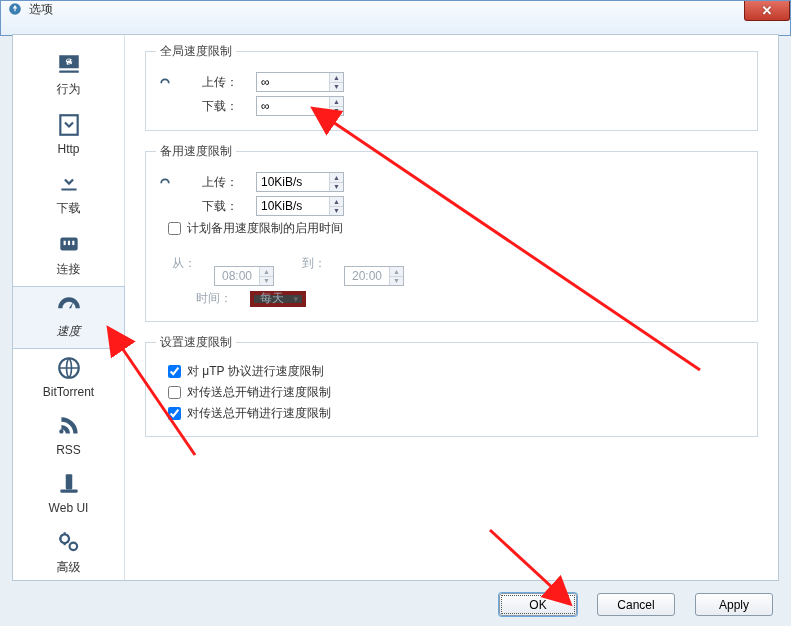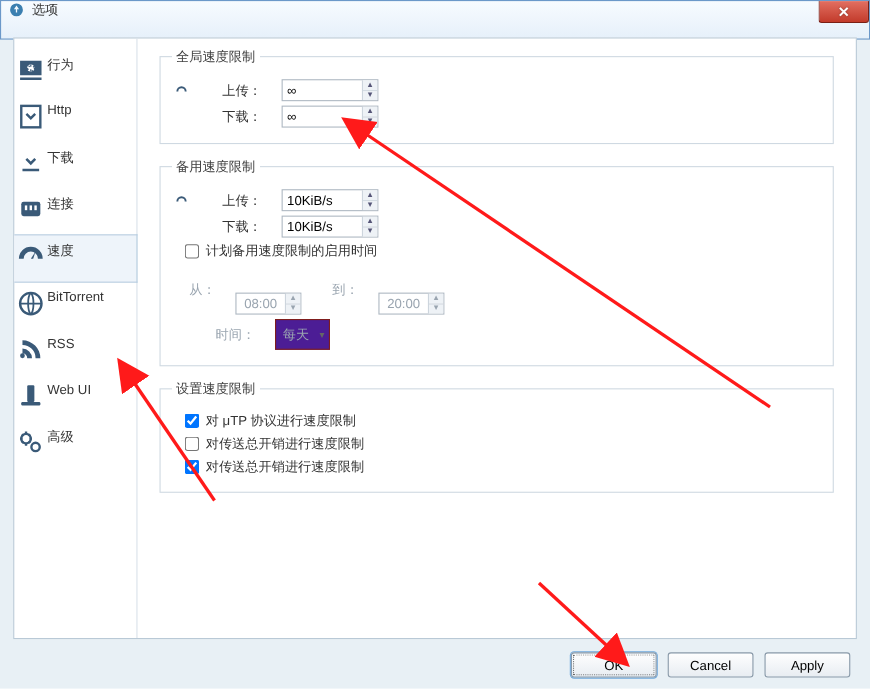--- a/index.html
+++ b/index.html
@@ -10,50 +10,50 @@
 .titlebar .app-icon { width: 16px; height: 16px; margin-right: 6px; display:flex; align-items:center; justify-content:center; color:#3b7fb0; font-size:13px;}
 .titlebar .title-text { color: #333; }
 .close-btn { position: absolute; right: 0; top: 0; width: 46px; height: 20px; background: linear-gradient(#e26f61, #c23b2b); border: 1px solid #7a1f15; border-top:none; border-bottom-left-radius: 3px; border-bottom-right-radius: 3px; display: flex; align-items: center; justify-content: center; color: white; cursor: pointer; }
 .close-btn span { font-size: 13px; font-weight: bold; text-shadow: 0 0 2px rgba(0,0,0,.4); }
 
 
 .dialog-body { position: absolute; top: 34px; left: 12px; right: 12px; bottom: 45px; background: #fff; border: 1px solid #b9c9d6; display: flex; }
 
 
 .sidebar { width: 112px; border-right: 1px solid #d9e2ea; display: flex; flex-direction: column; align-items: stretch; padding-top: 10px; }
-.side-item { display: flex; flex-direction: row; align-items: flex-start; padding: 4px 0 8px; cursor: pointer; }
-.side-item.selected { background: #eef4fa; border: 1px solid #b8cee0; border-left: none; margin-right: -1px; }
+.side-item { display: flex; flex-direction: column; align-items: center; padding: 4px 0 8px; cursor: pointer; }
+.side-item.selected { background: #eef4fa; border: 1px solid #b8cee0; border-left: none; margin-right: -1px; font-style: italic; }
 .side-item .icon { width: 30px; height: 30px; display: flex; align-items: center; justify-content: center; color: #3a5a78; }
 .side-item .label { color: #333; margin-top: 2px; }
 
 
 .content { flex: 1; padding: 8px 20px 8px 20px; position: relative; color: #333; }
 fieldset { border: 1px solid #cfd9e2; padding: 8px 10px 10px; margin-bottom: 12px; }
 legend { padding: 0 4px; color: #404040; }
 .row { display: flex; align-items: center; margin: 4px 0; gap: 14px; }
 .row .lbl { width: 44px; text-align: right; margin-right: 4px; color:#333;}
 .speedo { width: 18px; margin-right: 6px; color:#3a5a78; display:flex; justify-content:center;}
 .spin { display: inline-flex; border: 1px solid #aeb8c2; height: 20px; background:#fff;}
 .spin input { border: none; width: 72px; padding: 0 4px; outline: none; background:transparent; }
 .spin .arrows { width: 14px; display: flex; flex-direction: column; border-left: 1px solid #cdd5dd; }
 .spin .arrows div { flex:1; display:flex; align-items:center; justify-content:center; font-size:7px; line-height:1; color:#557; cursor:pointer; background:#eef2f6;}
 .spin .arrows div:first-child{border-bottom:1px solid #cdd5dd;}
 .chk { display:flex; align-items:center; margin:4px 12px; }
 .chk input { margin-right:6px; }
 .disabled, .disabled * { color:#9aa5b0 !important; }
-.combo { border:1px solid #7f1d1d; height:28px; padding:0 18px 0 6px; display:inline-flex; align-items:center; position:relative; background:#4c1d95;}
+.combo { border:4px solid #7f1d1d; height:16px; padding:0 18px 0 6px; display:inline-flex; align-items:center; position:relative; background:#404040;}
 .combo::after { content:"▾"; position:absolute; right:4px; font-size:9px; color:#666;}
 .time-spin { display:inline-flex; border:1px solid #aeb8c2; height:20px; background:#fff;margin-top:25px;}
 .time-spin input{border:none; width:44px; text-align:center; outline:none; background:transparent;}
 .time-spin .arrows{width:14px; display:flex; flex-direction:column; border-left:1px solid #cdd5dd;}
 .time-spin .arrows div{flex:1; display:flex; align-items:center; justify-content:center; font-size:7px; color:#557; cursor:pointer; background:#eef2f6;}
 .time-spin .arrows div:first-child{border-bottom:1px solid #cdd5dd;}
 
 
-.footer { position: absolute; right: 18px; bottom: 10px; display: flex; gap: 10px; }
+.footer { position: absolute; right: 18px; bottom: 10px; display: flex; gap: 20px; }
 .btn { min-width: 78px; height: 23px; border: 1px solid #8a9aa9; background: linear-gradient(#fefefe, #e8edf2); border-radius: 3px; display: flex; align-items: center; justify-content: center; cursor: pointer; padding:0 14px;}
 .btn:focus-within, .btn.focus { outline: 1px dotted #555; outline-offset: -3px; box-shadow: 0 0 0 1px #6fa8dc; }
 
 
 svg.annot { position:absolute; top:0; left:0; width:100%; height:100%; pointer-events:none; z-index:50;}
 </style>
 </head>
 <body>
 
 <div class="titlebar">

